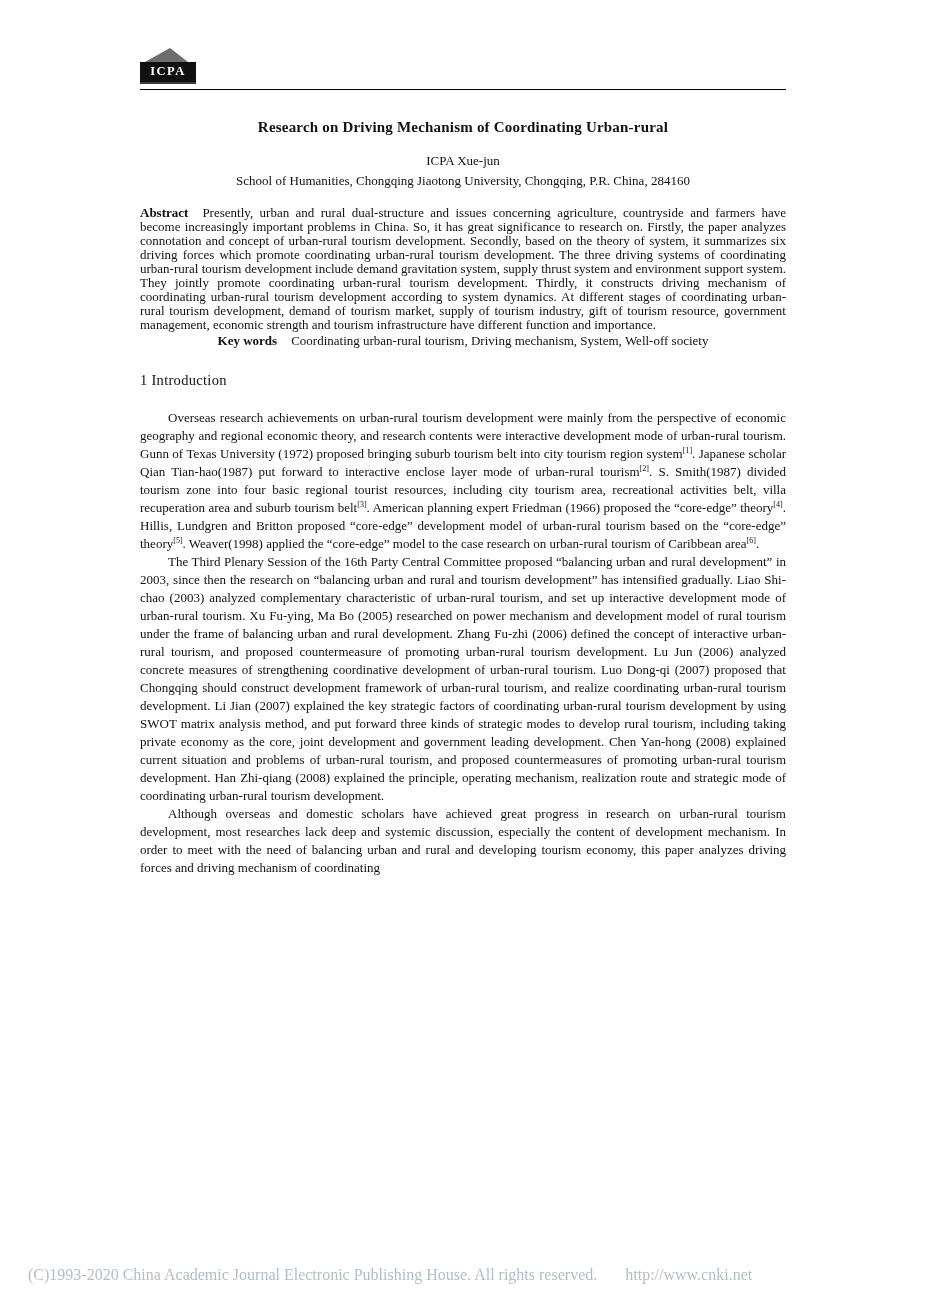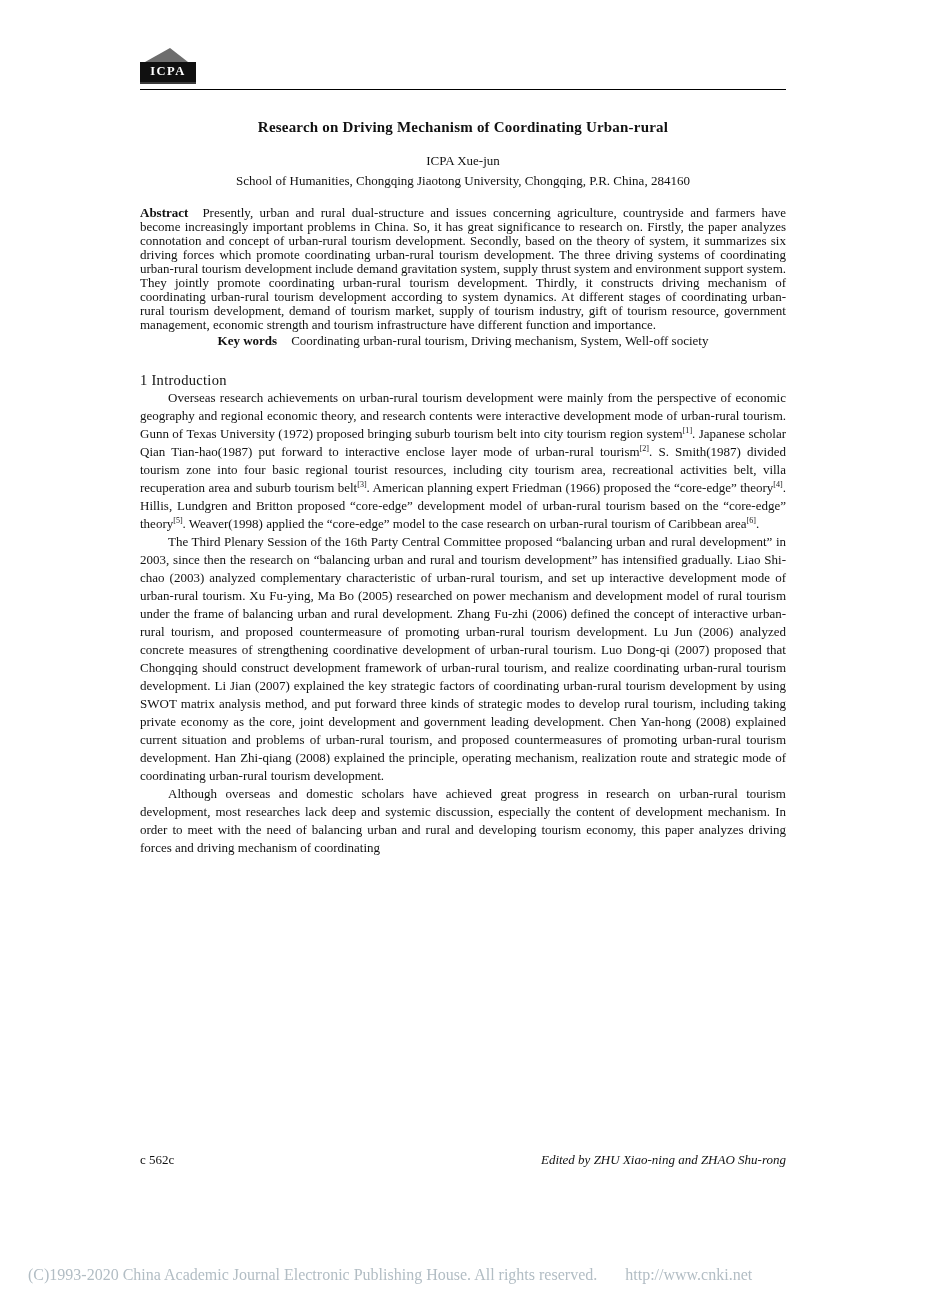--- a/index.html
+++ b/index.html
@@ -86,21 +86,21 @@
     text-align: justify;
   }
   .label-bold { font-weight: bold; margin-right: 14px; }
   .keywords {
     font-size: 13px;
     line-height: 18px;
     text-align: center;
   }
   .section-heading {
     margin-top: 22px;
-    margin-bottom: 0;
+    margin-bottom: 20px;
     font-size: 14.5px;
     letter-spacing: 0.3px;
   }
   .para {
     font-size: 13px;
     line-height: 18px;
     text-align: justify;
     text-indent: 28px;
   }
   
@@ -148,19 +148,15 @@
     <div class="abstract"><span class="label-bold">Abstract</span><span>Presently, urban and rural dual-structure and issues concerning agriculture, countryside and farmers have become increasingly important problems in China. So, it has great significance to research on. Firstly, the paper analyzes connotation and concept of urban-rural tourism development. Secondly, based on the theory of system, it summarizes six driving forces which promote coordinating urban-rural tourism development. The three driving systems of coordinating urban-rural tourism development include demand gravitation system, supply thrust system and environment support system. They jointly promote coordinating urban-rural tourism development. Thirdly, it constructs driving mechanism of coordinating urban-rural tourism development according to system dynamics. At different stages of coordinating urban-rural tourism development, demand of tourism market, supply of tourism industry, gift of tourism resource, government management, economic strength and tourism infrastructure have different function and importance.</span></div>
 
     <div class="keywords"><span class="label-bold">Key words</span><span>Coordinating urban-rural tourism, Driving mechanism, System, Well-off society</span></div>
 
     <div class="section-heading">1 Introduction</div>
     <p class="para">Overseas research achievements on urban-rural tourism development were mainly from the perspective of economic geography and regional economic theory, and research contents were interactive development mode of urban-rural tourism. Gunn of Texas University (1972) proposed bringing suburb tourism belt into city tourism region system<sup>[1]</sup>. Japanese scholar Qian Tian-hao(1987) put forward to interactive enclose layer mode of urban-rural tourism<sup>[2]</sup>. S. Smith(1987) divided tourism zone into four basic regional tourist resources, including city tourism area, recreational activities belt, villa recuperation area and suburb tourism belt<sup>[3]</sup>. American planning expert Friedman (1966) proposed the “core-edge” theory<sup>[4]</sup>. Hillis, Lundgren and Britton proposed “core-edge” development model of urban-rural tourism based on the “core-edge” theory<sup>[5]</sup>. Weaver(1998) applied the “core-edge” model to the case research on urban-rural tourism of Caribbean area<sup>[6]</sup>.</p>
     <p class="para">The Third Plenary Session of the 16th Party Central Committee proposed “balancing urban and rural development” in 2003, since then the research on “balancing urban and rural and tourism development” has intensified gradually. Liao Shi-chao (2003) analyzed complementary characteristic of urban-rural tourism, and set up interactive development mode of urban-rural tourism. Xu Fu-ying, Ma Bo (2005) researched on power mechanism and development model of rural tourism under the frame of balancing urban and rural development. Zhang Fu-zhi (2006) defined the concept of interactive urban-rural tourism, and proposed countermeasure of promoting urban-rural tourism development. Lu Jun (2006) analyzed concrete measures of strengthening coordinative development of urban-rural tourism. Luo Dong-qi (2007) proposed that Chongqing should construct development framework of urban-rural tourism, and realize coordinating urban-rural tourism development. Li Jian (2007) explained the key strategic factors of coordinating urban-rural tourism development by using SWOT matrix analysis method, and put forward three kinds of strategic modes to develop rural tourism, including taking private economy as the core, joint development and government leading development. Chen Yan-hong (2008) explained current situation and problems of urban-rural tourism, and proposed countermeasures of promoting urban-rural tourism development. Han Zhi-qiang (2008) explained the principle, operating mechanism, realization route and strategic mode of coordinating urban-rural tourism development.</p>
     <p class="para">Although overseas and domestic scholars have achieved great progress in research on urban-rural tourism development, most researches lack deep and systemic discussion, especially the content of development mechanism. In order to meet with the need of balancing urban and rural and developing tourism economy, this paper analyzes driving forces and driving mechanism of coordinating</p>
   </div>
 
-  <div class="footer">
-    <span>c  562c</span>
-    <span class="edited-by">Edited by ZHU Xiao-ning and ZHAO Shu-rong</span>
-  </div>
 
   <div class="watermark"><span>(C)1993-2020 China Academic Journal Electronic Publishing House. All rights reserved.</span><span class="url">http://www.cnki.net</span></div>
 </div>
 
 </body></html>

